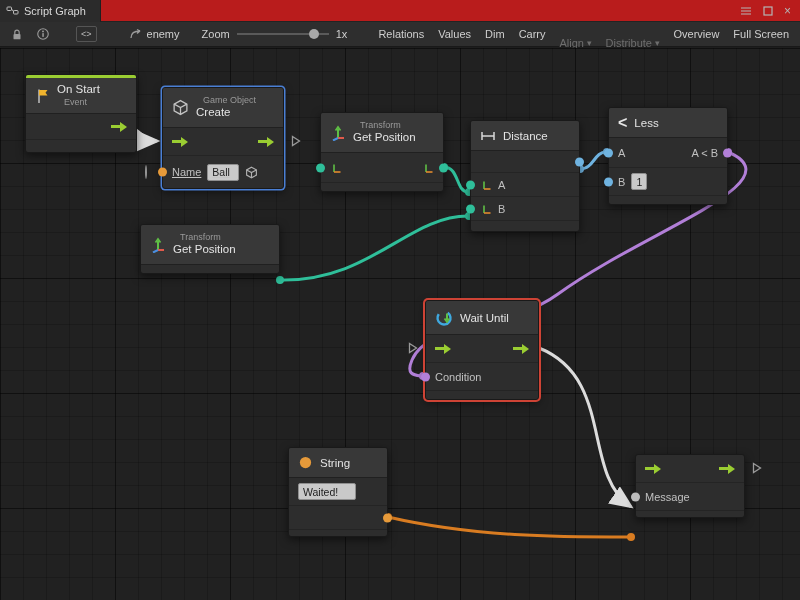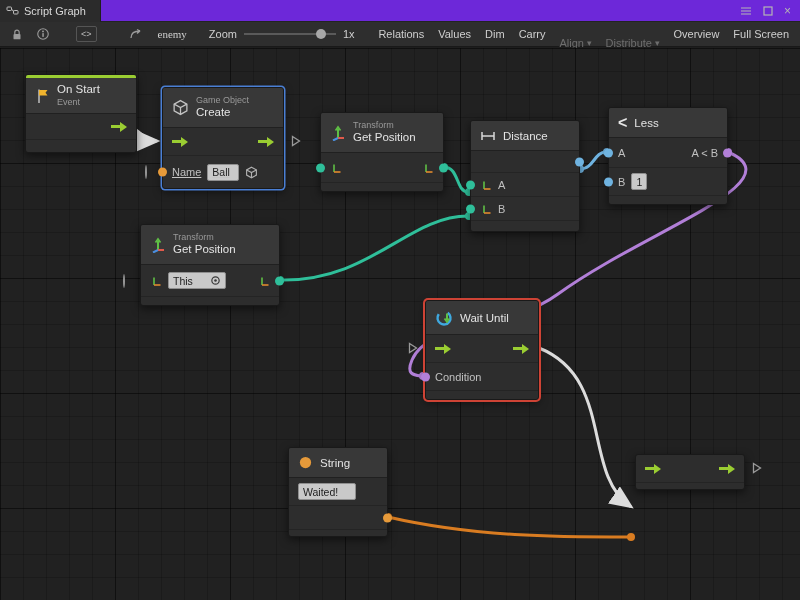--- a/index.html
+++ b/index.html
@@ -1,33 +1,33 @@
 <!DOCTYPE html>
 <html style="--control-green: #9ACD32; --wire-white: #DCDCDC; --wire-teal: #2FBF9A; --wire-blue: #6FB3E0; --wire-purple: #B27FD8; --wire-orange: #D97C21; --selection: #4A7FD4; --highlight: #CE4335; --port-orange: #E69A3A; --port-gray: #BDBDBD;"><head>
 <meta charset="utf-8">
 <style>
   * { margin:0; padding:0; box-sizing:border-box; }
   html,body { width:800px; height:600px; overflow:hidden; font-family:"Liberation Sans",sans-serif; background:#1e1e1e; }
   .app { position:relative; width:800px; height:600px; background:#1e1e1e; color:#ccc; }
 
   
-  .titlebar { position:absolute; top:0; left:0; right:0; height:22px; background:#6d28d9;
+  .titlebar { position:absolute; top:0; left:0; right:0; height:22px; background:#b91c1c;
               border-bottom:1px solid #232323; display:flex; align-items:center; }
   .tab { height:22px; display:flex; align-items:center; gap:5px; padding:0 14px 0 6px;
          background:#2b2b2b; border-right:1px solid #1f1f1f; color:#d8d8d8; font-size:11px; }
   .win-controls { margin-left:auto; display:flex; align-items:center; gap:11px; padding-right:9px; color:#b5b5b5; }
   .win-controls .glyph { font-size:12px; line-height:1; cursor:pointer; }
 
   
   .toolbar { position:absolute; top:22px; left:0; right:0; height:25px; background:#2e2e2e;
              border-bottom:1px solid #191919; display:flex; align-items:center; font-size:11px; color:#cfcfcf; padding:0 4px; }
   .tb-icon { display:flex; align-items:center; justify-content:center; padding:0 6px; cursor:pointer; }
   .code-box { border:1px solid #555; border-radius:2px; padding:0 4px; margin:0 6px 0 20px; font-size:9px;
               color:#bbb; height:16px; display:flex; align-items:center; cursor:pointer; }
-  .ctx { display:flex; align-items:center; gap:16px; margin-left:26px;font-family:Liberation Serif, serif; }
+  .ctx { display:flex; align-items:center; gap:5px; margin-left:26px; }
   .zoom-wrap { display:flex; align-items:center; gap:7px; margin-left:22px; }
   .slider { position:relative; width:92px; height:12px; cursor:pointer; }
   .slider .track { position:absolute; top:5px; left:0; right:0; height:2px; background:#5a5a5a; }
   .slider .knob { position:absolute; top:1px; left:72px; width:10px; height:10px; border-radius:50%; background:#a8a8a8; }
   .tb-buttons { margin-left:auto; display:flex; align-items:center; }
   .tb-btn { padding:0 7px; height:25px; display:flex; align-items:center; gap:3px; cursor:pointer; white-space:nowrap; }
   .tb-btn.disabled { color:#6e6e6e; cursor:default;margin-top:18px; }
   .caret { font-size:9px; }
 
   
@@ -53,21 +53,21 @@
   
   .node { position:absolute; z-index:2; background:#2d2d2d; border:1px solid #191919; border-radius:3px;
           box-shadow:0 3px 9px rgba(0,0,0,0.5); font-size:11px; color:#c4c4c4; }
   .node.selected    { box-shadow:0 0 0 1.5px var(--selection), 0 3px 9px rgba(0,0,0,0.5); }
   .node.highlighted { box-shadow:0 0 0 2px var(--highlight), 0 3px 9px rgba(0,0,0,0.5); }
   .accent { height:3px; border-radius:2px 2px 0 0; }
   .hdr { display:flex; align-items:center; gap:7px; padding:0 9px; background:#383838;
          border-bottom:1px solid #202020; border-radius:2px 2px 0 0; }
   .titles { display:flex; flex-direction:column; line-height:1.2; }
   .title { font-size:11.5px; color:#e3e3e3; }
-  .subtitle { font-size:9px; color:#999; }
+  .subtitle { font-size:9px; color:#999;margin-left:7px; }
   .row { position:relative; display:flex; align-items:center; gap:6px; padding:0 9px; border-bottom:1px solid #242424; }
   .row:last-child, .footer { border-bottom:none;text-decoration:underline; }
   .footer { border-top:none; }
   .plabel { color:#c0c0c0; }
   .right { margin-left:auto; }
 
   
   .dot { position:absolute; top:50%; transform:translateY(-50%); width:9px; height:9px; border-radius:50%; cursor:crosshair; }
   .dot.l { left:-5px; } .dot.r { right:-5px; }
   .dot.teal   { background:var(--wire-teal); }
@@ -344,39 +344,20 @@
           <path d="M8,13 V3.5" stroke="#5FBF45" stroke-width="2"></path>
             <path d="M5.5,5.5 L8,2 L10.5,5.5" fill="none" stroke="#5FBF45" stroke-width="1.6"></path>
           <path d="M8,13 H14" stroke="#E05A4B" stroke-width="2"></path>
           <path d="M8,13 L3,15.5" stroke="#4B8FE0" stroke-width="2"></path>
         </svg>
         <span class="titles">
           <span class="subtitle">Transform</span>
           <span class="title">Get Position</span>
         </span>
       </div>
-      <div class="row" style="height:32px">
-        <span class="stub sl"><span class="stub-circle"></span></span>
-        <svg width="12" height="12" viewBox="0 0 12 12">
-          <path d="M4,10 V2.5" stroke="#5FBF45" stroke-width="1.6"></path>
-            <path d="M4,10 H10.5" stroke="#E08A2E" stroke-width="1.6"></path>
-        </svg>
-        <span class="field" style="min-width:58px;justify-content:space-between">
-          <span>This</span>
-          <svg width="11" height="11" viewBox="0 0 12 12">
-            <circle cx="6" cy="6" r="4" fill="none" stroke="#3a3a3a" stroke-width="1.3"></circle>
-              <circle cx="6" cy="6" r="1.4" fill="#3a3a3a"></circle>
-          </svg>
-        </span>
-        <svg class="right" width="12" height="12" viewBox="0 0 12 12">
-          <path d="M4,10 V2.5" stroke="#5FBF45" stroke-width="1.6"></path>
-            <path d="M4,10 H10.5" stroke="#E08A2E" stroke-width="1.6"></path>
-        </svg>
-        <span class="dot r teal"></span>
-      </div>
       <div class="footer" style="height:8px"></div>
     </div>
 
     <div class="node" style="left:288px;top:399px;width:100px">
       <div class="hdr" style="height:30px">
         <svg width="15" height="15" viewBox="0 0 16 16">
           <circle cx="8" cy="8" r="6" fill="var(--port-orange)"></circle>
         </svg>
         <span class="title">String</span>
       </div>
@@ -429,17 +410,21 @@
         <span class="arrow">
             <span class="shaft"></span>
             <span class="head"></span>
           </span>
         <span class="stub sr">
           <svg width="10" height="12" viewBox="0 0 10 12">
               <path d="M1.5,1.5 L8.5,6 L1.5,10.5 Z" fill="none" stroke="#9a9a9a" stroke-width="1.3"></path>
             </svg>
         </span>
       </div>
+      <div class="row" style="height:28px">
+        <span class="dot l gray"></span>
+        <span class="plabel">Message</span>
+      </div>
       <div class="footer" style="height:6px"></div>
     </div>
 
   </div>
 </div>
 
 </body></html>

